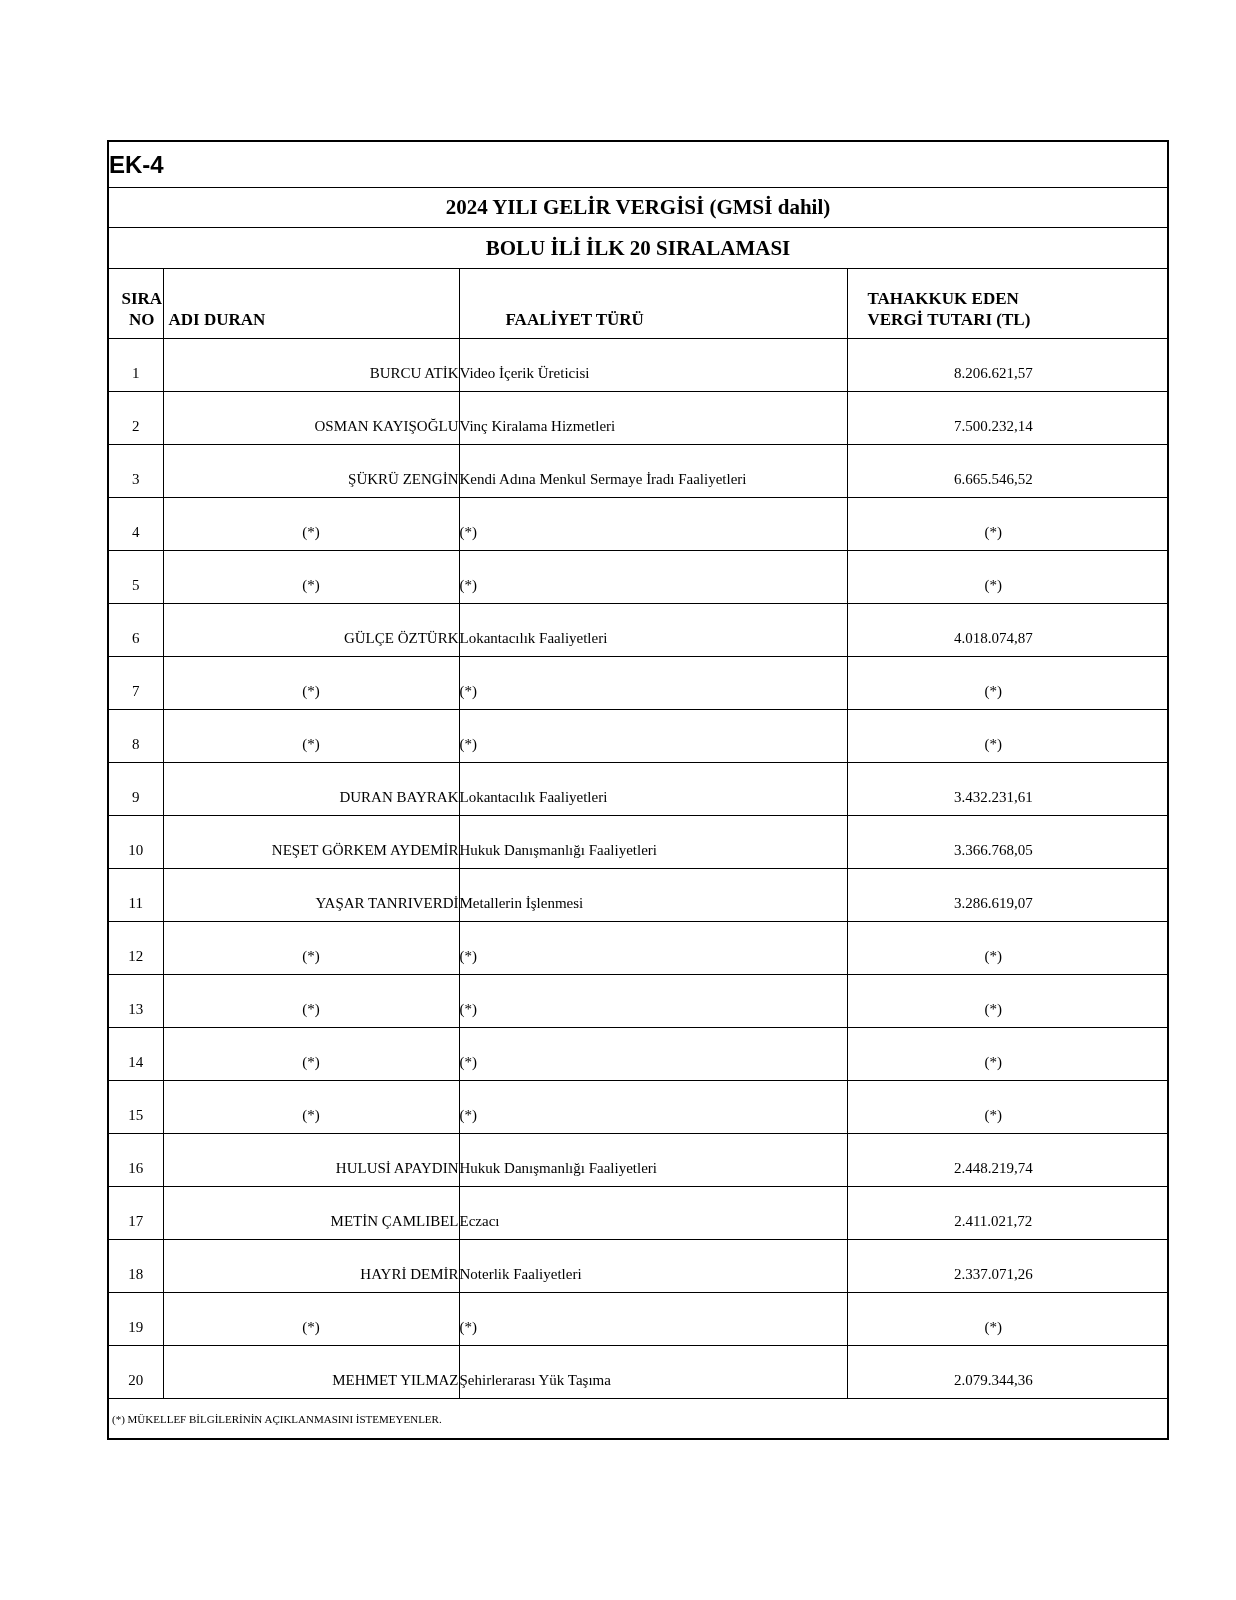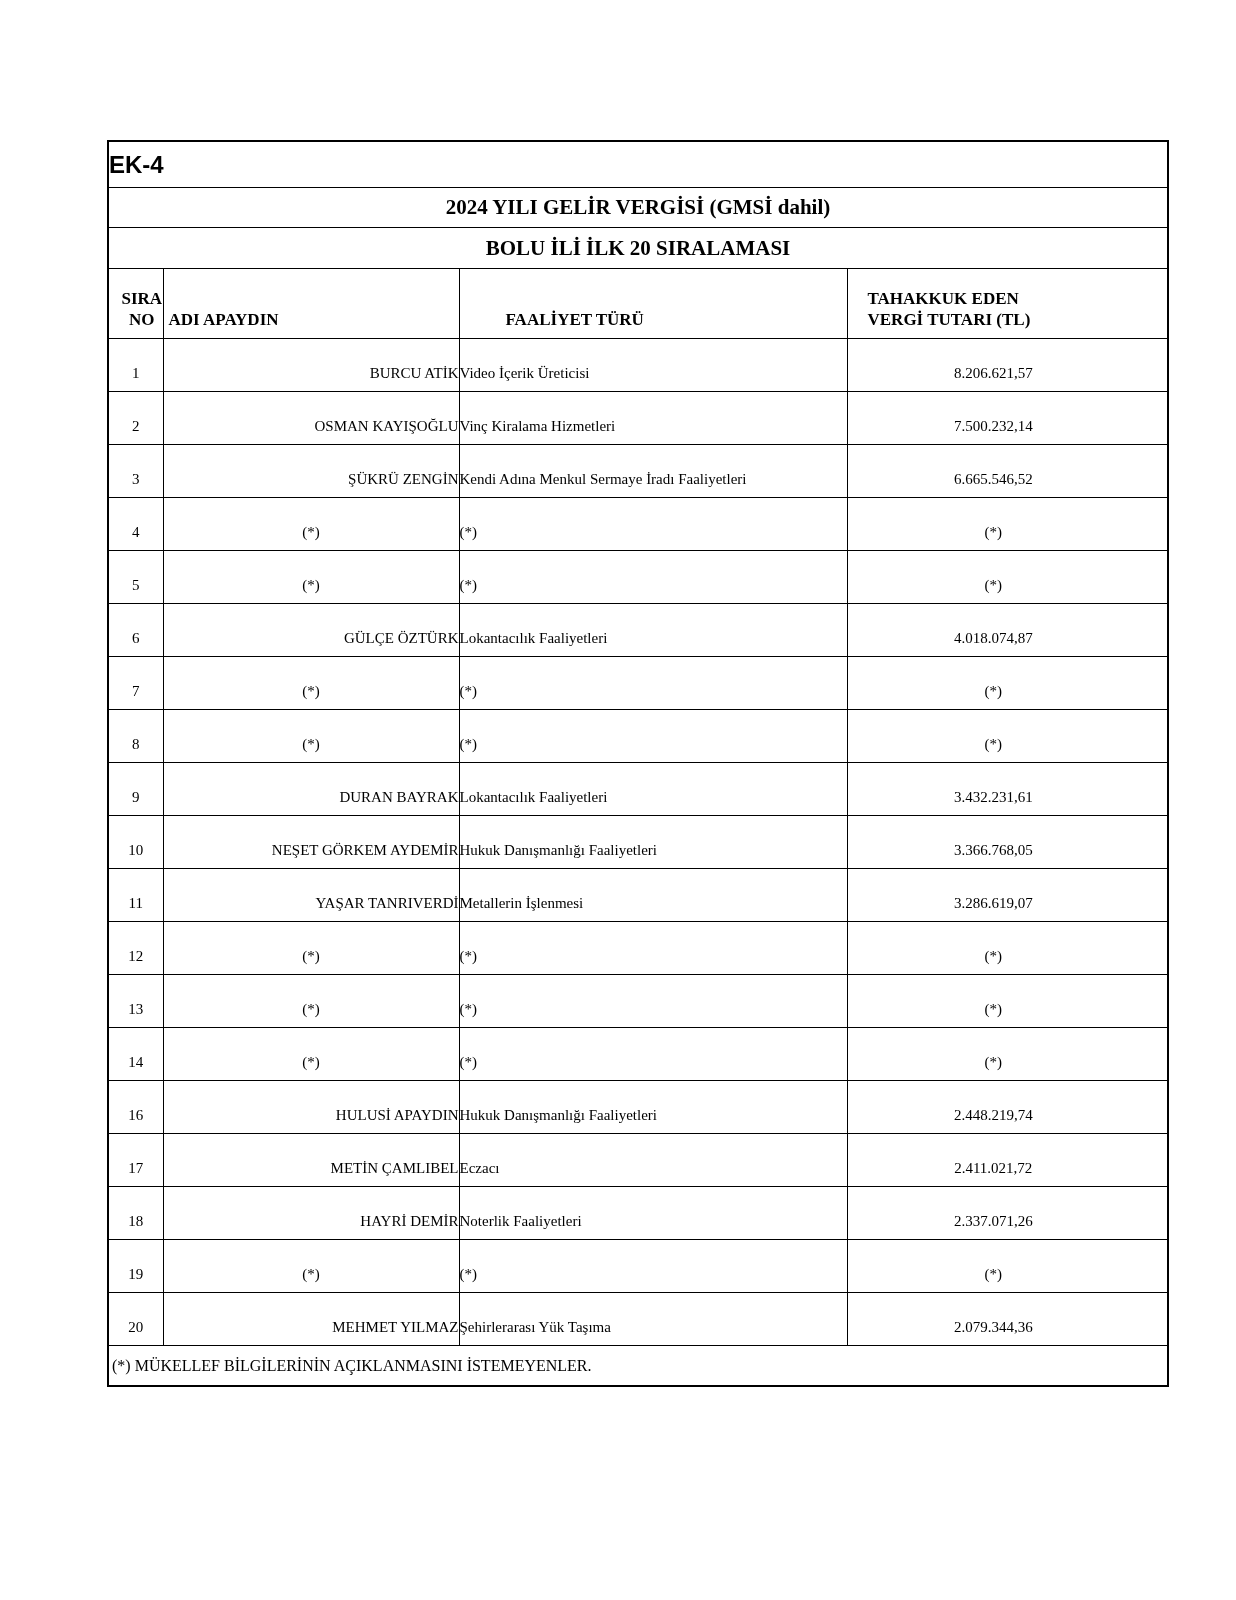--- a/index.html
+++ b/index.html
@@ -69,21 +69,21 @@
     padding-bottom: 9px;
     white-space: nowrap;
   }
   tr.data-row td.rank-c { text-align: center; }
   tr.data-row td.name-c { text-align: right; padding-left: 5px; }
   tr.data-row td.name-c.c { text-align: center; padding-left: 0; }
   tr.data-row td.activity-c { text-align: left; }
   tr.data-row td.amount-c { text-align: center; padding-right: 28px; }
   tr.footnote-row td {
     height: 39px;
-    font-size: 16px;
+    font-size: 11px;
     text-align: left;
     vertical-align: middle;
     padding-left: 3px;
     white-space: nowrap;
   }
 </style>
 </head>
 <body>
 
 <div class="page">
@@ -99,21 +99,21 @@
         <td colspan="4">EK-4</td>
       </tr>
       <tr class="title-row">
         <td colspan="4">2024 YILI GELİR VERGİSİ (GMSİ dahil)</td>
       </tr>
       <tr class="subtitle-row">
         <td colspan="4">BOLU İLİ İLK 20 SIRALAMASI</td>
       </tr>
       <tr class="header-row">
         <th class="rank-h"><span>SIRA</span><br><span>NO</span></th>
-        <th class="name-h">ADI APAYDIN</th>
+        <th class="name-h">ADI DURAN</th>
         <th class="activity-h">FAALİYET TÜRÜ</th>
         <th class="amount-h"><span>TAHAKKUK EDEN</span><br><span>VERGİ TUTARI (TL)</span></th>
       </tr>
       <tr class="data-row">
     <td class="rank-c">1</td>
     <td class="name-c">BURCU ATİK</td>
     <td class="activity-c">Video İçerik Üreticisi</td>
     <td class="amount-c">8.206.621,57</td>
   </tr>
         <tr class="data-row">
@@ -188,20 +188,26 @@
     <td class="activity-c">(*)</td>
     <td class="amount-c">(*)</td>
   </tr>
         <tr class="data-row">
     <td class="rank-c">14</td>
     <td class="name-c c">(*)</td>
     <td class="activity-c">(*)</td>
     <td class="amount-c">(*)</td>
   </tr>
         <tr class="data-row">
+    <td class="rank-c">15</td>
+    <td class="name-c c">(*)</td>
+    <td class="activity-c">(*)</td>
+    <td class="amount-c">(*)</td>
+  </tr>
+        <tr class="data-row">
     <td class="rank-c">16</td>
     <td class="name-c">HULUSİ APAYDIN</td>
     <td class="activity-c">Hukuk Danışmanlığı Faaliyetleri</td>
     <td class="amount-c">2.448.219,74</td>
   </tr>
         <tr class="data-row">
     <td class="rank-c">17</td>
     <td class="name-c">METİN ÇAMLIBEL</td>
     <td class="activity-c">Eczacı</td>
     <td class="amount-c">2.411.021,72</td>

